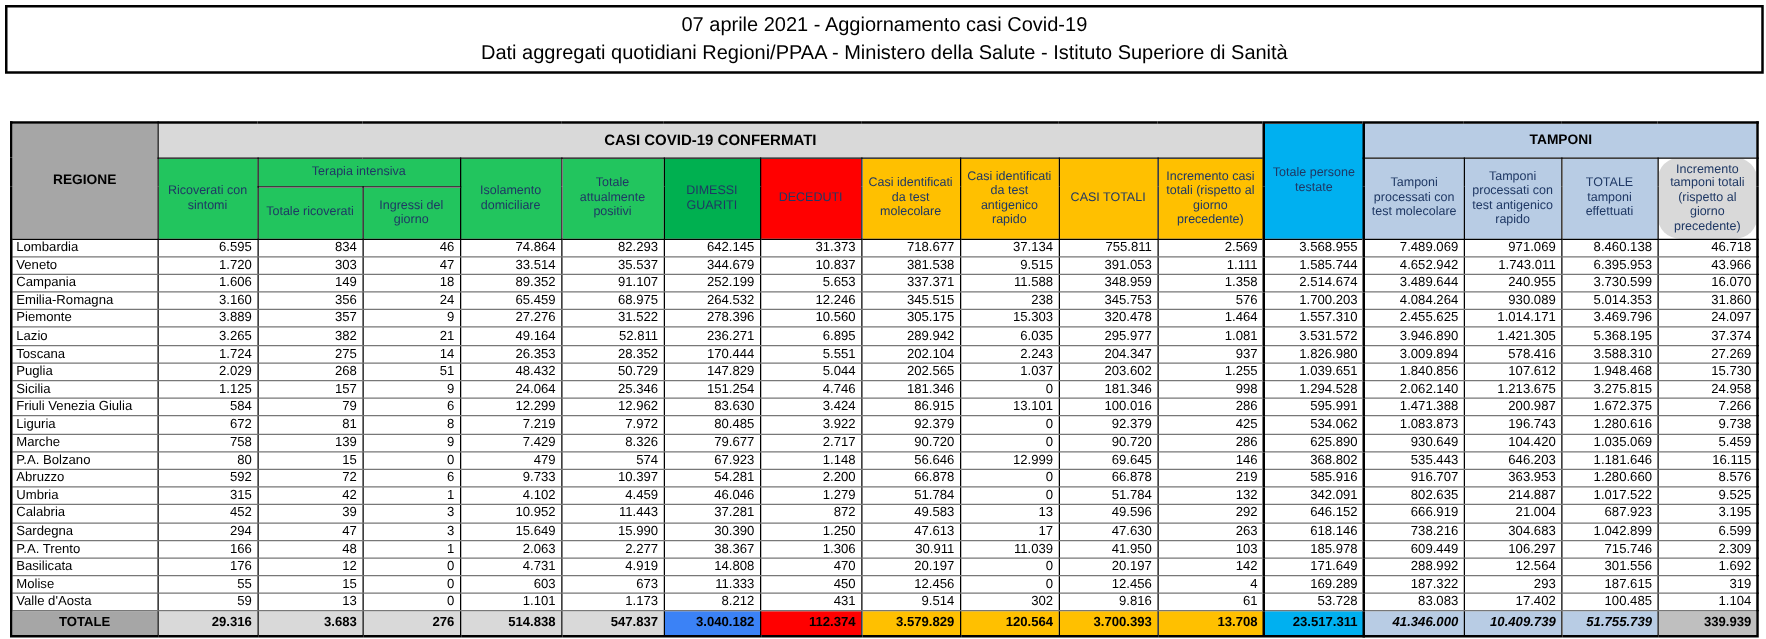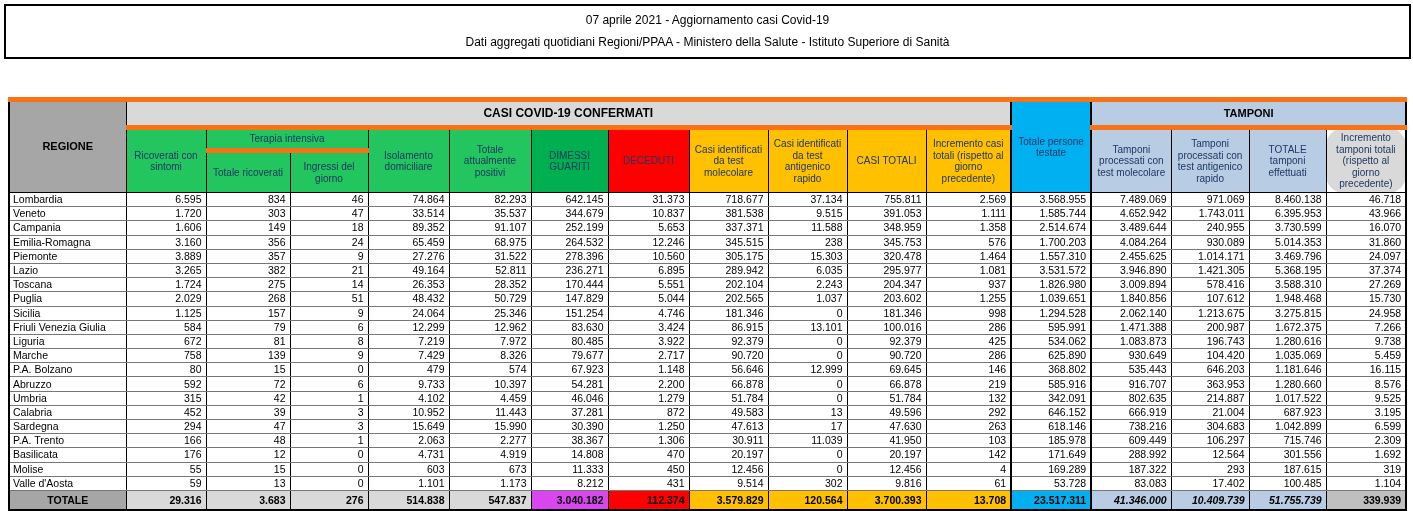--- a/index.html
+++ b/index.html
@@ -4,34 +4,34 @@
 <style>
   html,body{margin:0;padding:0;background:#fff;}
   body{width:1413px;height:511px;position:relative;font-family:"Liberation Sans",sans-serif;color:#000;}
 
   
   .title-box{
     position:absolute;left:4px;top:4px;width:1403px;height:51px;
     border:2px solid #000;background:#fff;
     display:flex;flex-direction:column;justify-content:space-evenly;align-items:center;
   }
-  .title-box .tline{font-size:12px;line-height:13px;text-align:center;}
+  .title-box .tline{font-size:16px;line-height:13px;text-align:center;}
 
   
   table.covid{
     position:absolute;left:8px;top:97px;width:1397px;
     border-collapse:collapse;table-layout:fixed;
     border:2px solid #000;
   }
   th,td{
     border-left:1px solid #000;border-right:1px solid #000;
     border-top:1px solid #777;border-bottom:1px solid #777;
     padding:1px 3px;overflow:hidden;white-space:normal;
   }
-  thead th{border-top:5px solid #f97316;border-bottom:1px solid #000;}
+  thead th{border-top:1px solid #f97316;border-bottom:1px solid #000;}
 
   .hr1{height:28px;}
   .hr2{height:23px;}
   .hr3{height:42px;}
 
   thead th{
     background:#22c55e;font-weight:normal;font-size:10px;line-height:11.5px;
     color:#1F3864;text-align:center;vertical-align:middle;
   }
   th.th-region{background:#A6A6A6;color:#000;font-weight:bold;font-size:11px;}
@@ -48,21 +48,21 @@
   tbody td{font-size:10.5px;line-height:11px;background:#fff;vertical-align:middle;}
   td.region{text-align:left;padding-left:3px;}
   td.num{text-align:right;padding-right:4px;}
 
   tr.total{height:20px;}
   tr.total td{
     font-weight:bold;background:#D9D9D9;font-size:10.5px;
     border-top:1px solid #000;border-bottom:2px solid #000;
   }
   tr.total td.region{background:#A6A6A6;text-align:center;}
-  tr.total td.c-green{background:#d946ef;}
+  tr.total td.c-green{background:#3b82f6;}
   tr.total td.c-red{background:#FF0000;}
   tr.total td.c-yellow{background:#FFC000;}
   tr.total td.c-cyan{background:#00B0F0;}
   tr.total td.c-blue{background:#B8CCE4;font-style:italic;}
   tr.total td.c-gray{background:#BFBFBF;}
 
   .thick-lr{border-left:2px solid #000 !important;border-right:2px solid #000 !important;}
 </style>
 </head>
 <body>

